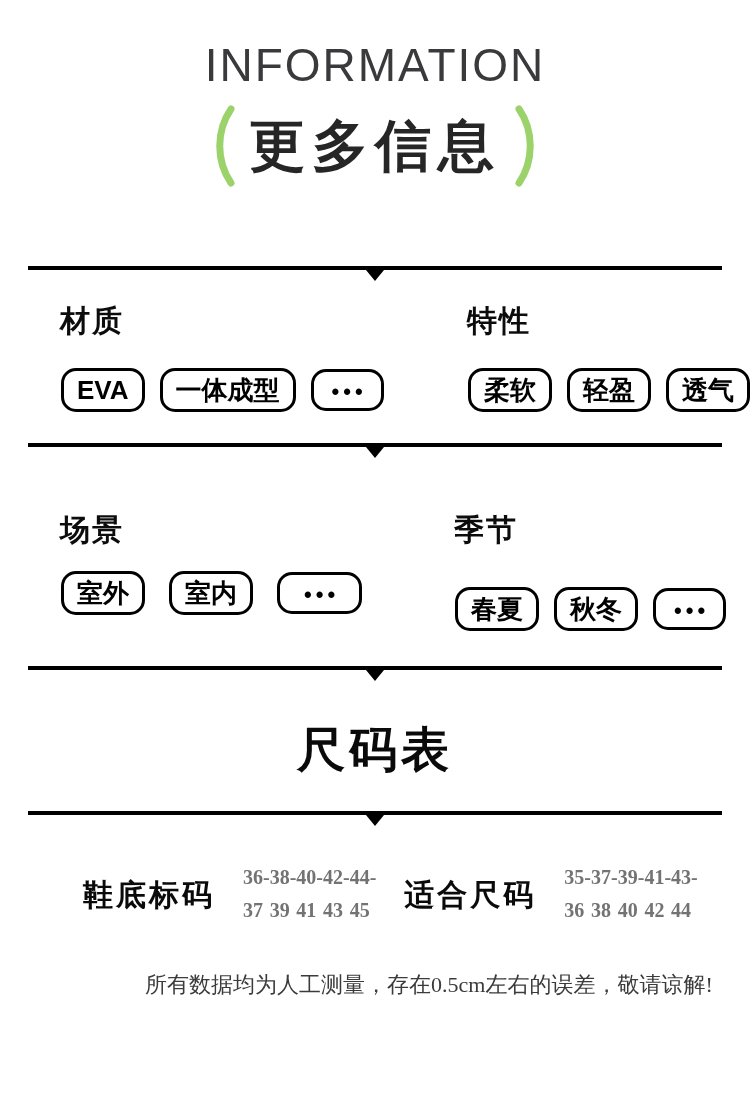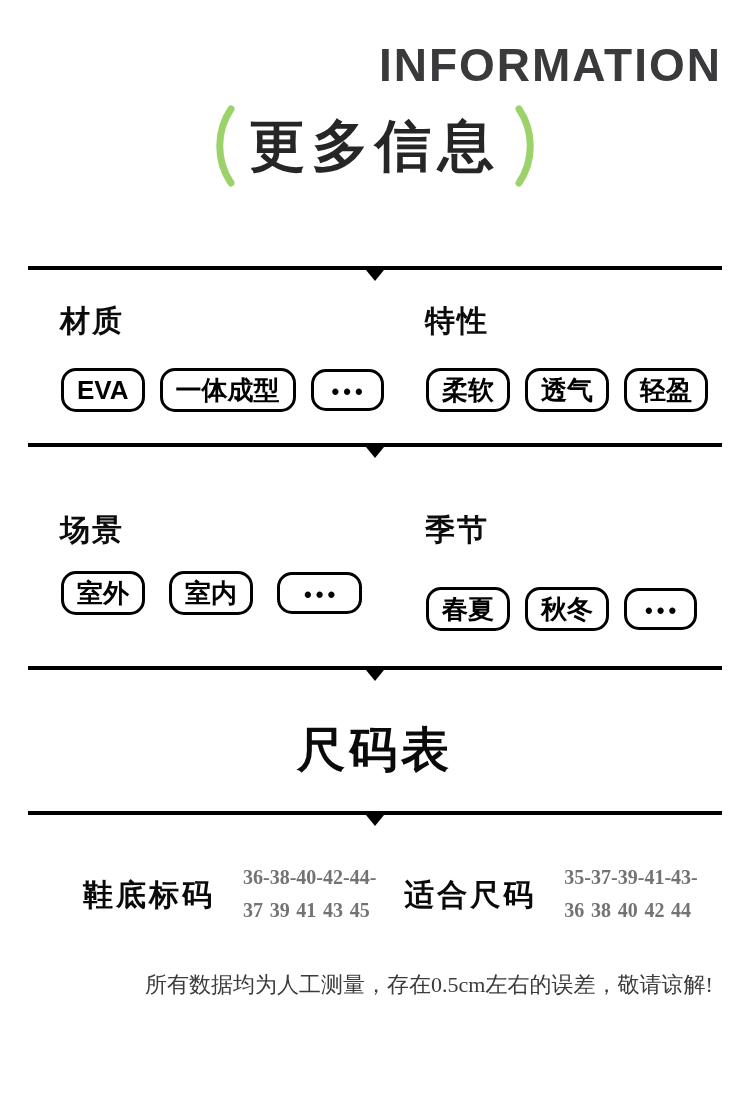--- a/index.html
+++ b/index.html
@@ -15,23 +15,23 @@
     color: #111111;
     position: relative;
   }
   .page {
     padding: 42px 28px 0 28px;
     box-sizing: border-box;
   }
 
   
   .hdr-title {
-    text-align: right;
+    text-align: center;
     font-size: 46px;
-    font-weight: 700;
+    font-weight: 400;
     letter-spacing: 2px;
     color: #3a3a3c;
     line-height: 1;
   }
   .hdr-sub {
     margin-top: 16px;
     height: 84px;
     display: flex;
     align-items: center;
     justify-content: center;
@@ -62,21 +62,21 @@
     left: 50%;
     top: 4px;
     transform: translateX(-50%);
     width: 0; height: 0;
     border-left: 9px solid transparent;
     border-right: 9px solid transparent;
     border-top: 11px solid #000000;
   }
 
   
-  .attr-row { display: flex; }
+  .attr-row { display: flex; gap: 42px; }
   .attr-col { width: 50%; box-sizing: border-box; }
   .attr-col.right { padding-left: 18px; }
   .attr-label {
     margin-left: 32px;
     font-size: 30px;
     font-weight: 700;
     color: #0c0c0c;
     line-height: 34px;
     letter-spacing: 2px;
   }
@@ -188,22 +188,22 @@
       <div class="pill-row">
         <span class="pill">EVA</span>
         <span class="pill">一体成型</span>
         <span class="pill dots">•••</span>
       </div>
     </div>
     <div class="attr-col right">
       <div class="attr-label">特性</div>
       <div class="pill-row">
         <span class="pill">柔软</span>
+        <span class="pill">轻盈</span>
         <span class="pill">透气</span>
-        <span class="pill">轻盈</span>
       </div>
     </div>
   </div>
 
   <div class="divider" style="margin-top:31px;">
     <div class="divider-arrow"></div>
   </div>
 
   <div class="attr-row" style="margin-top:66px;">
     <div class="attr-col">

